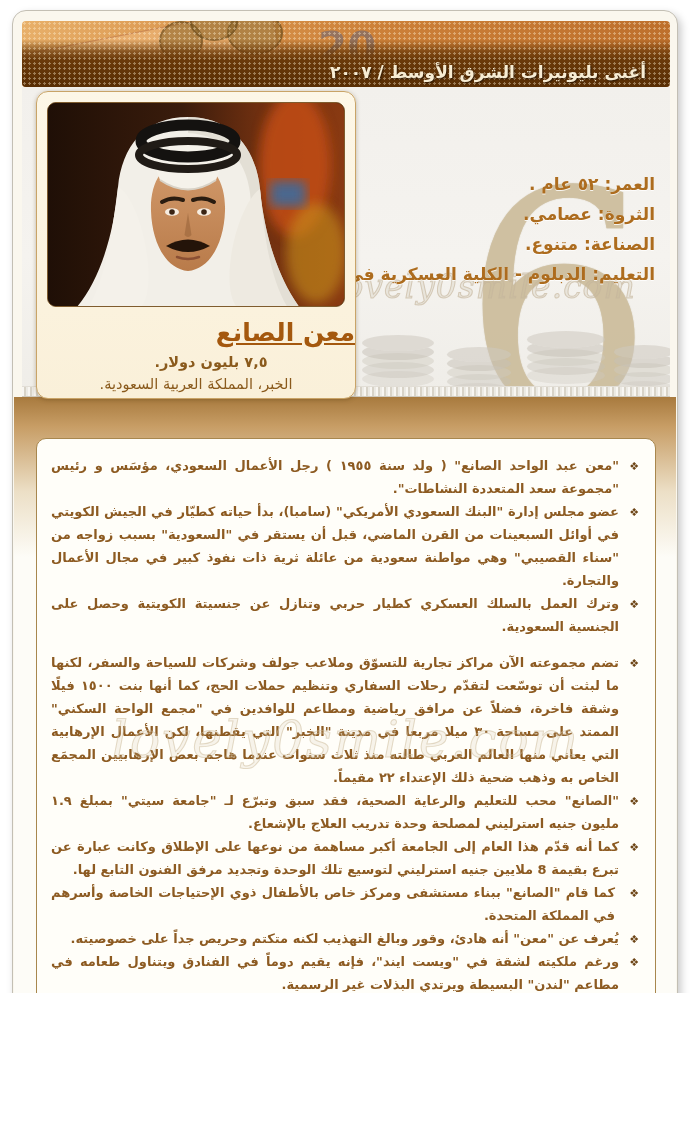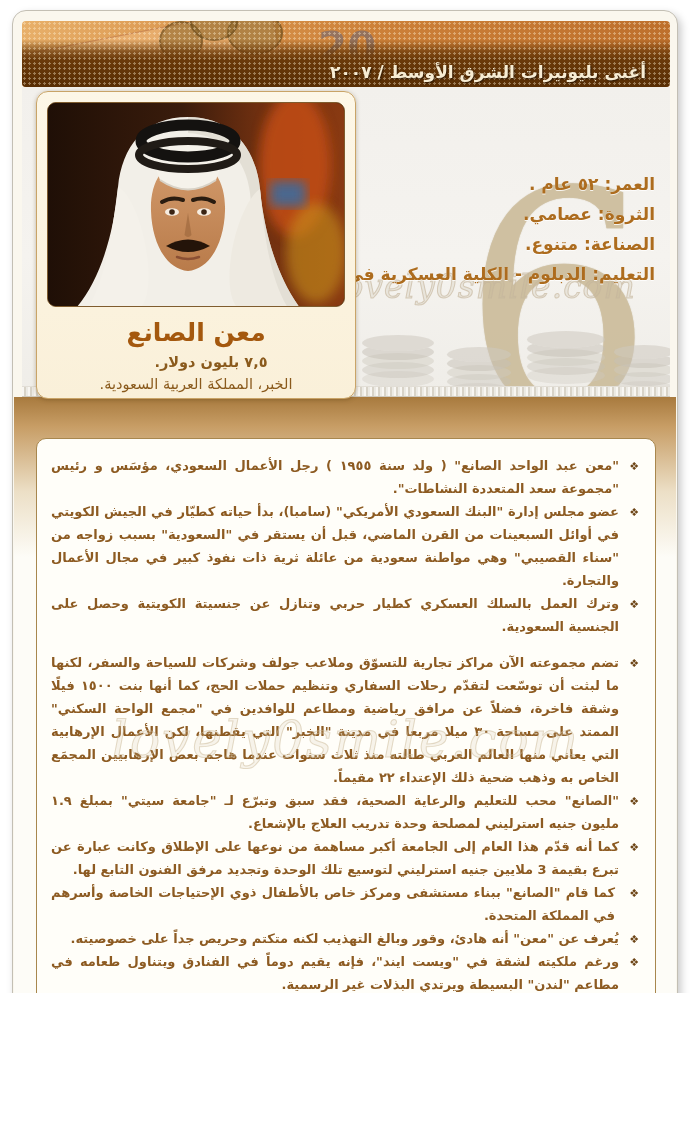--- a/index.html
+++ b/index.html
@@ -95,22 +95,22 @@
     position:absolute; left:23px; top:80px; width:320px; height:308px;
     background:linear-gradient(180deg,#fdf7e7 0%,#faf0d9 100%);
     border:1px solid #c9a467; border-radius:12px;
     box-shadow:0 1px 4px rgba(90,60,20,.35);
   }
   .photo-frame {
     position:absolute; left:10px; top:10px; width:298px; height:205px;
     border:1px solid #7f5c2e; border-radius:9px; overflow:hidden; background:#2a1406;
   }
   .photo-frame svg { display:block; }
-  .profile-name { position:absolute; left:0; top:226px; width:100%; text-align:center; direction:rtl;
-    font-size:25px; font-weight:bold; color:#a4580e; }
+  .profile-name { position:absolute; left:0; top:226px; width:100%; text-align:right; direction:rtl;
+    font-size:25px; font-weight:bold; color:#a4580e;text-decoration:underline; }
   .profile-worth { position:absolute; left:0; top:262px; width:100%; text-align:center; direction:rtl;
     font-size:14.5px; font-weight:bold; color:#8a5a1c;margin-left:15px; }
   .profile-loc { position:absolute; left:0; top:284px; width:100%; text-align:center; direction:rtl;
     font-size:14.5px; font-weight:normal; color:#8a5a1c; }
 
   
   .bio-box {
     position:absolute; left:23px; top:427px; width:620px; height:622px;
     background:#fffef9; border:1px solid #a8874e; border-radius:10px;
     padding:15px 14px 10px 14px; direction:rtl; overflow:hidden;
@@ -237,21 +237,21 @@
       <div class="bio-item gap">
         <span class="bullet">❖</span>
         <span>تضم مجموعته الآن مراكز تجارية للتسوّق وملاعب جولف وشركات للسياحة والسفر، لكنها ما لبثت أن توسّعت لتقدّم رحلات السفاري وتنظيم حملات الحج، كما أنها بنت ١٥٠٠ فيلًا وشقة فاخرة، فضلاً عن مرافق رياضية ومطاعم للوافدين في "مجمع الواحة السكني" الممتد على مساحة ٣٠ ميلا مربعا في مدينة "الخبر" التي يقطنها، لكن الأعمال الإرهابية التي يعاني منها العالم العربي طالته منذ ثلاث سنوات عندما هاجم بعض الإرهابيين المجمَع الخاص به وذهب ضحية ذلك الإعتداء ٢٢ مقيماً.</span>
       </div>
       <div class="bio-item">
         <span class="bullet">❖</span>
         <span>"الصانع" محب للتعليم والرعاية الصحية، فقد سبق وتبرّع لـ "جامعة سيتي" بمبلغ ١.٩ مليون جنيه استرليني لمصلحة وحدة تدريب العلاج بالإشعاع.</span>
       </div>
       <div class="bio-item">
         <span class="bullet">❖</span>
-        <span>كما أنه قدّم هذا العام إلى الجامعة أكبر مساهمة من نوعها على الإطلاق وكانت عبارة عن تبرع بقيمة 3 ملايين جنيه استرليني لتوسيع تلك الوحدة وتجديد مرفق الفنون التابع لها.</span>
+        <span>كما أنه قدّم هذا العام إلى الجامعة أكبر مساهمة من نوعها على الإطلاق وكانت عبارة عن تبرع بقيمة 8 ملايين جنيه استرليني لتوسيع تلك الوحدة وتجديد مرفق الفنون التابع لها.</span>
       </div>
       <div class="bio-item">
         <span class="bullet">❖</span>
       </div>
       <div class="bio-item no-bullet">
         <span>كما قام "الصانع" ببناء مستشفى ومركز خاص بالأطفال ذوي الإحتياجات الخاصة وأسرهم في المملكة المتحدة.</span>
       </div>
       <div class="bio-item">
         <span class="bullet">❖</span>
         <span>يُعرف عن "معن" أنه هادئ، وقور وبالغ التهذيب لكنه متكتم وحريص جداً على خصوصيته.</span>

